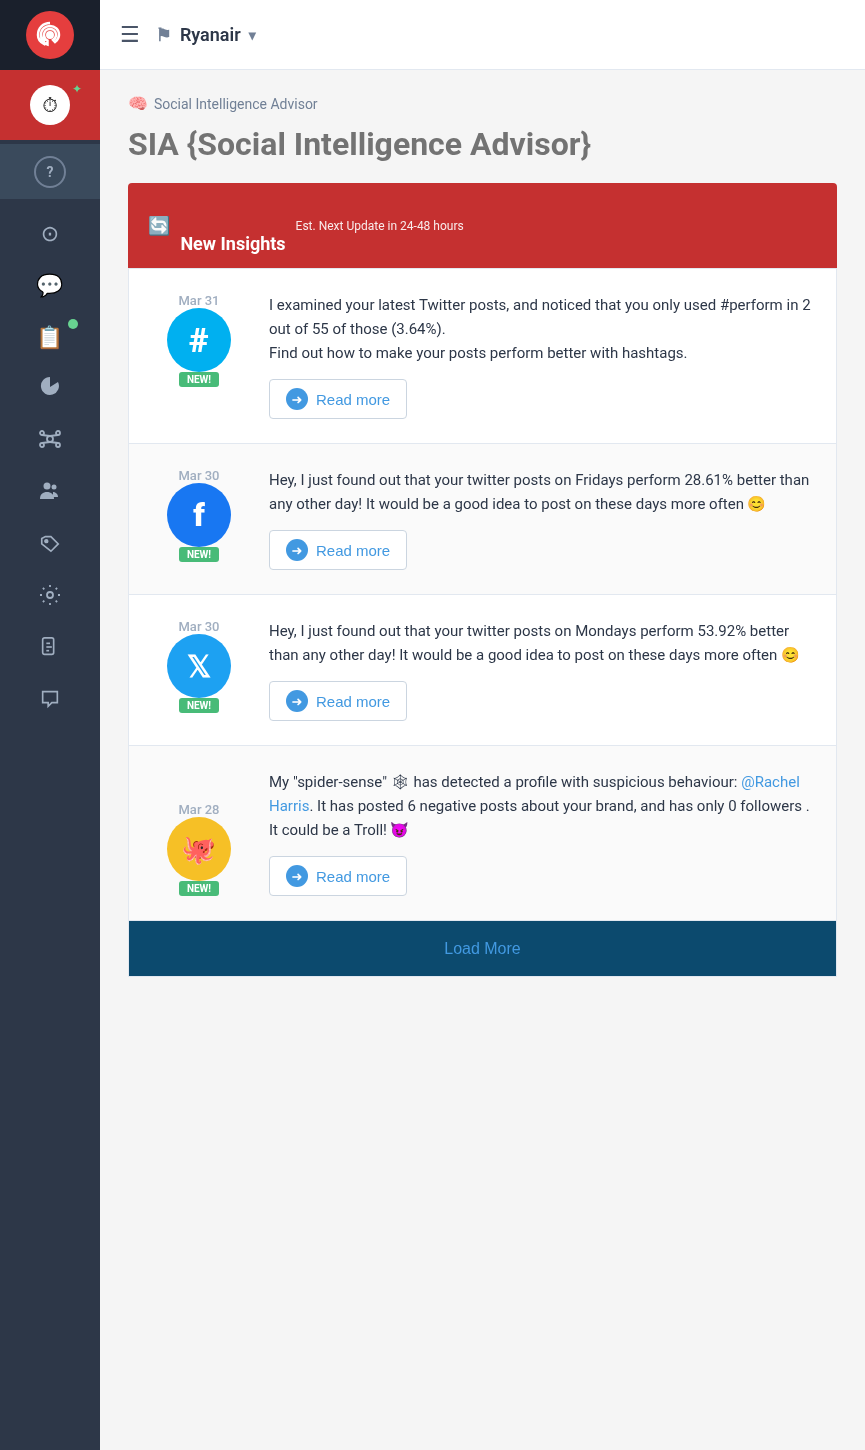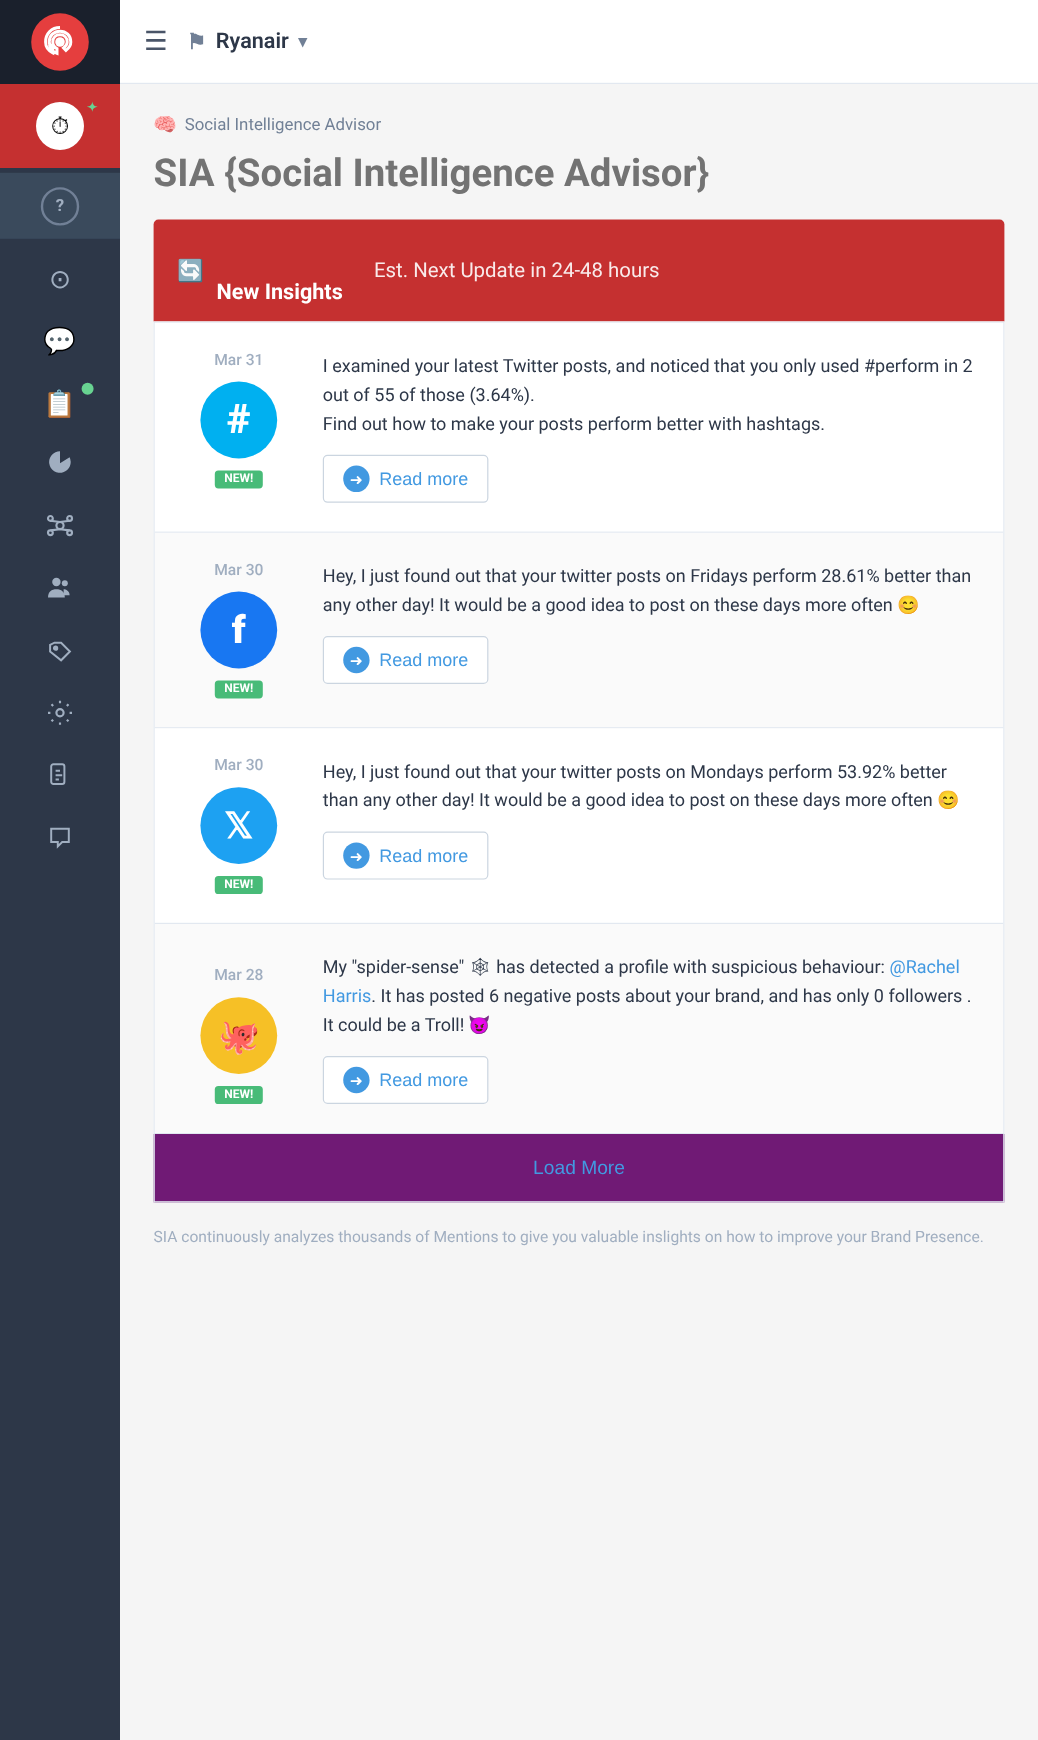--- a/index.html
+++ b/index.html
@@ -187,44 +187,43 @@
     }
     .insights-banner .refresh-icon {
       font-size: 18px;
     }
     .insights-banner .banner-title {
       font-size: 18px;
       font-weight: 700;
       margin-top: 36px;
     }
     .insights-banner .banner-sub {
-      font-size: 17px;
+      font-size: 12px;
       font-weight: 400;
       opacity: 0.9;
-      margin-left: 16px;
+      margin-left: 0;
     }
 
     
     .insights-list {
       background: white;
       border: 1px solid #e2e8f0;
     }
     .insight-card {
       display: flex;
       padding: 24px 20px;
       border-bottom: 1px solid #e2e8f0;
       gap: 20px;
       background: white;
     }
     .insight-card:last-child { border-bottom: none; }
     .insight-left {
       display: flex;
       flex-direction: column;
       align-items: center;
-      gap: 10px;
       min-width: 100px;
     }
     .insight-date {
       color: #a0aec0;
       font-size: 13px;
       font-weight: 500;
     }
     .insight-icon-wrapper {
       width: 64px;
       height: 64px;
@@ -283,21 +282,21 @@
       border-radius: 50%;
       display: inline-flex;
       align-items: center;
       justify-content: center;
       color: white;
       font-size: 13px;
     }
 
     
     .load-more-section {
-      background: #701a75;
+      background: #0c4a6e;
       padding: 18px;
       text-align: center;
       border: 1px solid #e2e8f0;
       border-top: none;
     }
     .load-more-btn {
       color: #4299e1;
       font-size: 16px;
       background: none;
       border: none;
@@ -520,16 +519,15 @@
           </button>
         </div>
       </div>
 
     </div>
 
     <div class="load-more-section">
       <button class="load-more-btn">Load More</button>
     </div>
 
-    <p class="footer-note">SIA continuously analyzes thousands of Mentions to give you valuable inslights on how to improve your Brand Presence.</p>
 
   </div>
 </div>
 
 </body></html>

